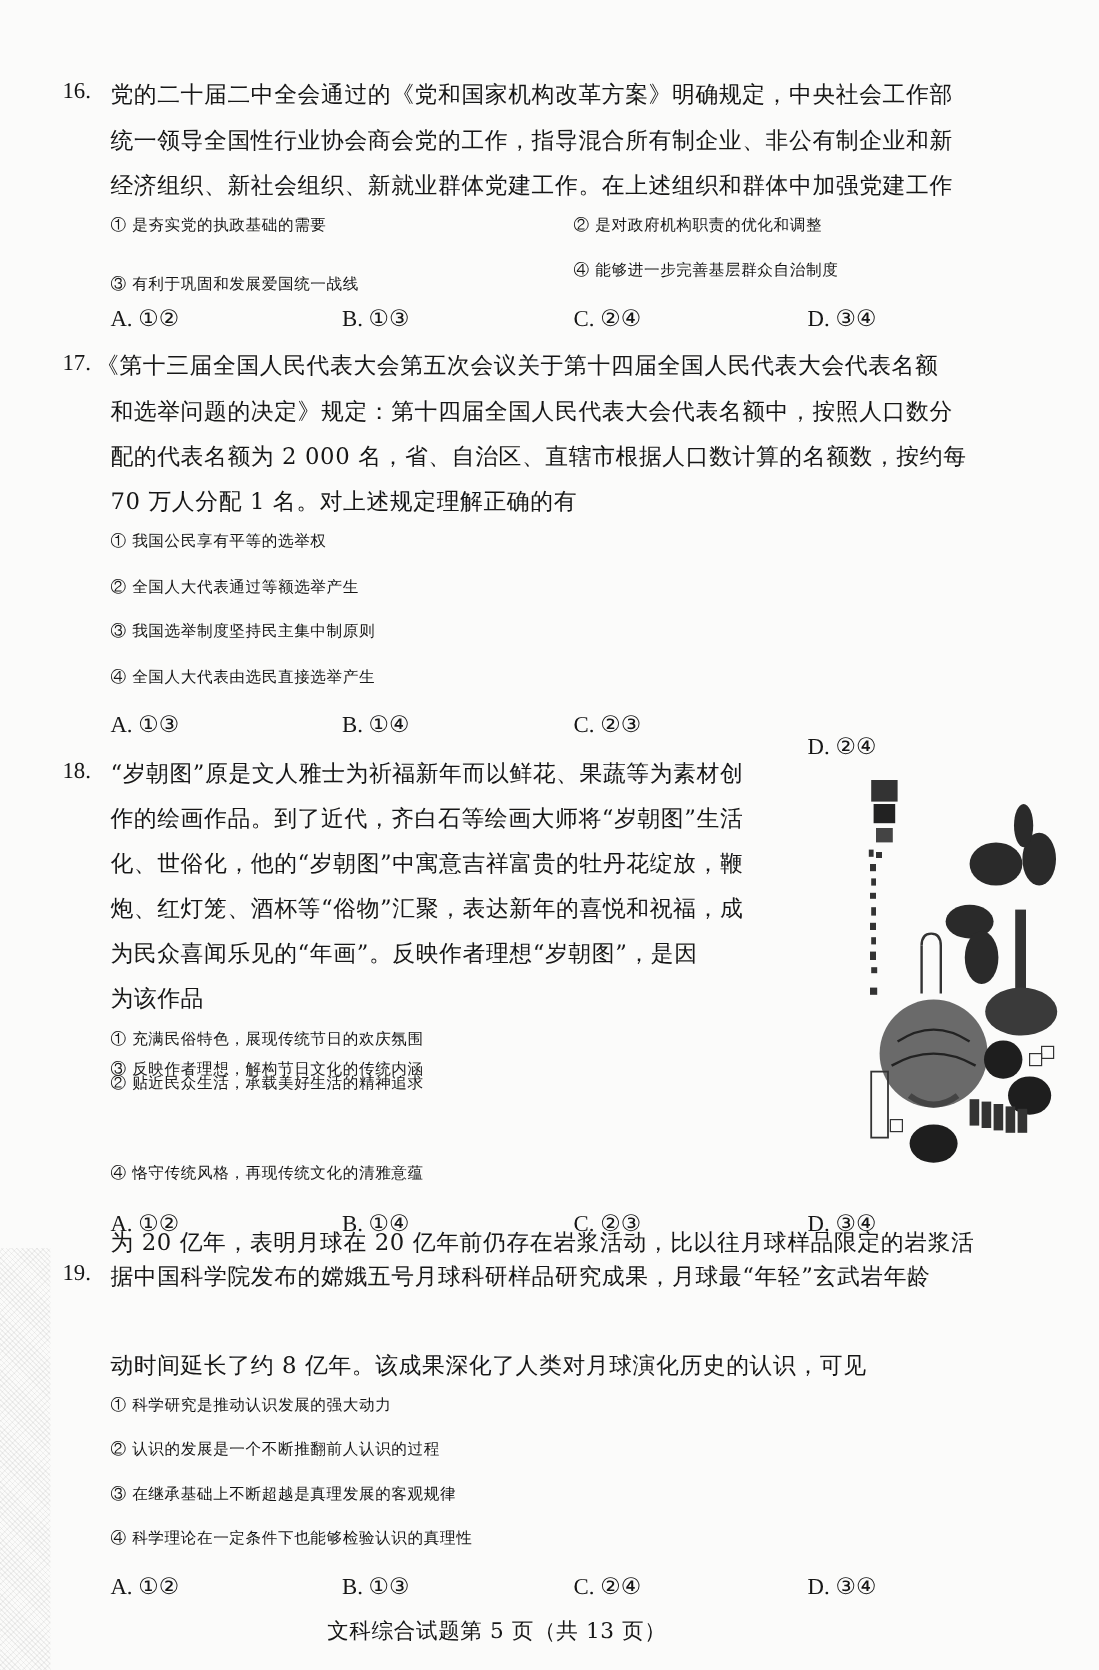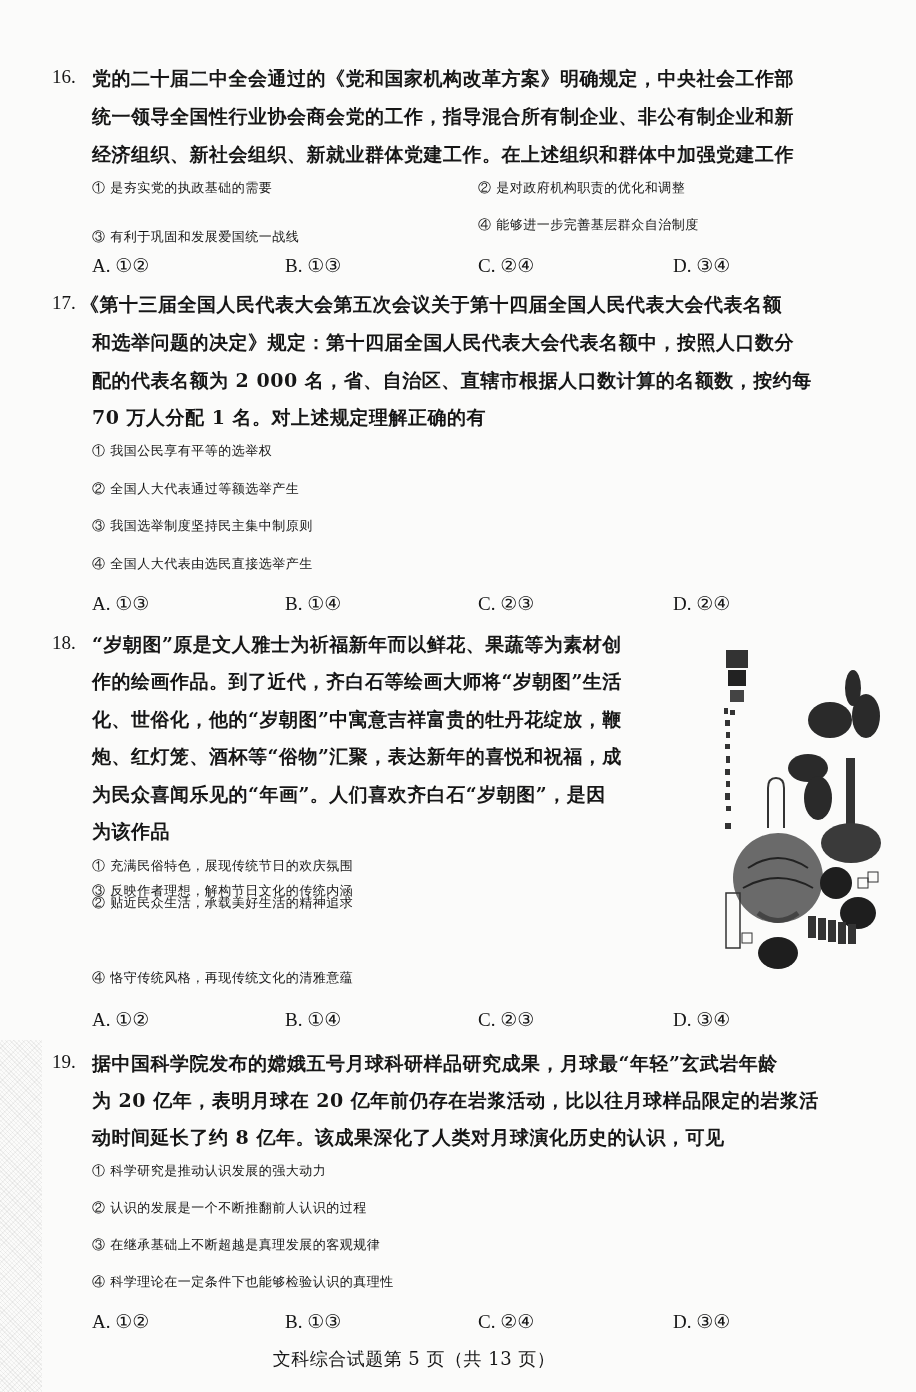--- a/index.html
+++ b/index.html
@@ -7,21 +7,21 @@
     width:916px; height:1392px; background:#fbfbfa; position:relative; overflow:hidden;
     font-family: "DejaVu Serif", "Liberation Serif", serif; color:#161616;
   }
   .noise-left {
     position:absolute; left:0; top:1040px; width:42px; height:352px;
     background: repeating-linear-gradient(45deg, rgba(0,0,0,0.05) 0 1px, transparent 1px 3px),
                 repeating-linear-gradient(-45deg, rgba(0,0,0,0.04) 0 1px, transparent 1px 4px);
   }
   .q { position:absolute; left:0; width:916px; }
   .qnum { position:absolute; left:52px; font-size:19px; font-weight:normal; font-family:"Liberation Serif", serif; }
-  .line { position:absolute; left:92px; font-size:19px; white-space:nowrap; letter-spacing:0.5px;font-weight:bold; }
+  .line { position:absolute; left:92px; font-size:19px; white-space:nowrap; letter-spacing:0.5px; }
   .opt { position:absolute; font-size:13px; white-space:nowrap; letter-spacing:0.5px; }
   .ans { position:absolute; font-size:19px; white-space:nowrap; font-family:"Liberation Serif", serif; }
   .footer { position:absolute; top:1347px; left:0; width:828px; text-align:center; font-size:18px; letter-spacing:0.5px; }
   .painting {
     position:absolute; left:718px; top:628px; width:168px; height:345px;
   }
 </style>
 </head>
 <body>
 
@@ -48,30 +48,30 @@
   <span class="line" style="top:330px">和选举问题的决定》规定：第十四届全国人民代表大会代表名额中，按照人口数分</span>
   <span class="line" style="top:368px">配的代表名额为 2 000 名，省、自治区、直辖市根据人口数计算的名额数，按约每</span>
   <span class="line" style="top:405px">70 万人分配 1 名。对上述规定理解正确的有</span>
   <span class="opt" style="top:442px;left:92px">① 我国公民享有平等的选举权</span>
   <span class="opt" style="top:480px;left:92px">② 全国人大代表通过等额选举产生</span>
   <span class="opt" style="top:517px;left:92px">③ 我国选举制度坚持民主集中制原则</span>
   <span class="opt" style="top:555px;left:92px">④ 全国人大代表由选民直接选举产生</span>
   <span class="ans" style="top:592px;left:92px">A. ①③</span>
   <span class="ans" style="top:592px;left:285px">B. ①④</span>
   <span class="ans" style="top:592px;left:478px">C. ②③</span>
-  <span class="ans" style="top:592px;left:673px">D. ②④</span>
+  <span class="ans" style="top:610px;left:673px">D. ②④</span>
 </div>
 
 <div class="q" style="top:0">
   <span class="qnum" style="top:632px">18.</span>
   <span class="line" style="top:632px">“岁朝图”原是文人雅士为祈福新年而以鲜花、果蔬等为素材创</span>
   <span class="line" style="top:669px">作的绘画作品。到了近代，齐白石等绘画大师将“岁朝图”生活</span>
   <span class="line" style="top:707px">化、世俗化，他的“岁朝图”中寓意吉祥富贵的牡丹花绽放，鞭</span>
   <span class="line" style="top:744px">炮、红灯笼、酒杯等“俗物”汇聚，表达新年的喜悦和祝福，成</span>
-  <span class="line" style="top:782px">为民众喜闻乐见的“年画”。人们喜欢齐白石“岁朝图”，是因</span>
+  <span class="line" style="top:782px">为民众喜闻乐见的“年画”。反映作者理想“岁朝图”，是因</span>
   <span class="line" style="top:819px">为该作品</span>
   <span class="opt" style="top:857px;left:92px">① 充满民俗特色，展现传统节日的欢庆氛围</span>
   <span class="opt" style="top:894px;left:92px">② 贴近民众生活，承载美好生活的精神追求</span>
   <span class="opt" style="top:882px;left:92px">③ 反映作者理想，解构节日文化的传统内涵</span>
   <span class="opt" style="top:969px;left:92px">④ 恪守传统风格，再现传统文化的清雅意蕴</span>
   <span class="ans" style="top:1008px;left:92px">A. ①②</span>
   <span class="ans" style="top:1008px;left:285px">B. ①④</span>
   <span class="ans" style="top:1008px;left:478px">C. ②③</span>
   <span class="ans" style="top:1008px;left:673px">D. ③④</span>
 
@@ -130,21 +130,21 @@
       <rect x="8" y="265" width="14" height="55" fill="none" stroke="#333" stroke-width="1.5"></rect>
       <rect x="24" y="305" width="10" height="10" fill="none" stroke="#333"></rect>
       <path d="M40 285 Q60 300 80 285" stroke="#444" stroke-width="5" fill="none"></path>
     </svg>
   </div>
 </div>
 
 <div class="q" style="top:0">
   <span class="qnum" style="top:1051px">19.</span>
   <span class="line" style="top:1051px">据中国科学院发布的嫦娥五号月球科研样品研究成果，月球最“年轻”玄武岩年龄</span>
-  <span class="line" style="top:1088px">为 20 亿年，表明月球在 20 亿年前仍存在岩浆活动，比以往月球样品限定的岩浆活</span>
+  <span class="line" style="top:1023px">为 20 亿年，表明月球在 20 亿年前仍存在岩浆活动，比以往月球样品限定的岩浆活</span>
   <span class="line" style="top:1125px">动时间延长了约 8 亿年。该成果深化了人类对月球演化历史的认识，可见</span>
   <span class="opt" style="top:1162px;left:92px">① 科学研究是推动认识发展的强大动力</span>
   <span class="opt" style="top:1199px;left:92px">② 认识的发展是一个不断推翻前人认识的过程</span>
   <span class="opt" style="top:1236px;left:92px">③ 在继承基础上不断超越是真理发展的客观规律</span>
   <span class="opt" style="top:1273px;left:92px">④ 科学理论在一定条件下也能够检验认识的真理性</span>
   <span class="ans" style="top:1310px;left:92px">A. ①②</span>
   <span class="ans" style="top:1310px;left:285px">B. ①③</span>
   <span class="ans" style="top:1310px;left:478px">C. ②④</span>
   <span class="ans" style="top:1310px;left:673px">D. ③④</span>
 </div>

